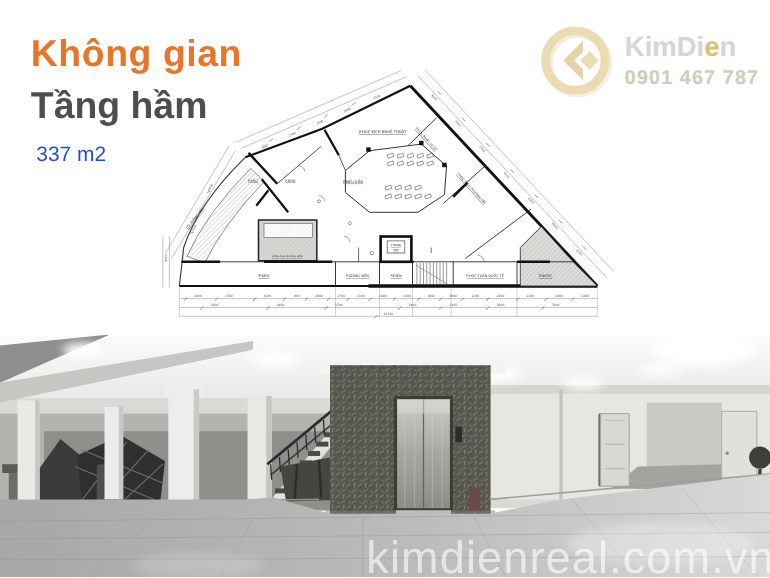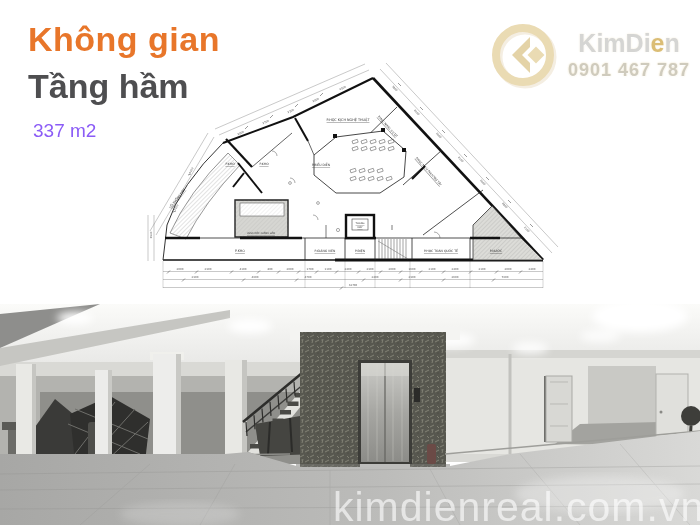--- a/index.html
+++ b/index.html
@@ -1,24 +1,24 @@
 <!DOCTYPE html>
 <html><head>
 <meta charset="utf-8">
 <style>
   html,body{margin:0;padding:0;background:#fff;}
   #slide{position:relative;width:700px;height:525px;background:#ffffff;overflow:hidden;
          font-family:"Liberation Sans",sans-serif;}
   
-  #hdr{position:absolute;left:28px;top:20px;}
+  #hdr{position:absolute;left:28px;top:30px;}
   #hdr .title{font-size:34px;font-weight:bold;color:#e8762a;letter-spacing:.5px;}
   #hdr .subtitle{font-size:34px;font-weight:bold;color:#4e4e50;margin-top:8px;}
-  #hdr .area{font-size:19px;color:#8b5cf6;margin-top:14px;margin-left:5px;}
+  #hdr .area{font-size:19px;color:#1d4ed8;margin-top:14px;margin-left:5px;}
   
-  #brand{position:absolute;left:486px;top:16px;width:210px;opacity:.92;text-align:center;}
+  #brand{position:absolute;left:486px;top:16px;width:210px;opacity:.92;}
   #brand .row{display:flex;align-items:center;}
   #brand .txt{margin-left:8px;}
   #brand .name{font-size:25px;font-weight:bold;color:#d2d2d0;
                text-shadow:0 1px 1px #ffffff,0 0 2px #efe6cf;}
   #brand .name .accent{color:#d8b86a;}
   #brand .phone{font-size:18px;font-weight:bold;color:#ccc7b8;margin-top:2px;letter-spacing:1px;
                text-shadow:0 1px 1px #ffffff,0 0 2px #e5d6ae;}
   
   #plan-svg{position:absolute;left:140px;top:61px;overflow:visible;}
   #plan-svg text{font-family:"DejaVu Sans",sans-serif;fill:#3a3a3a;text-anchor:middle;}

